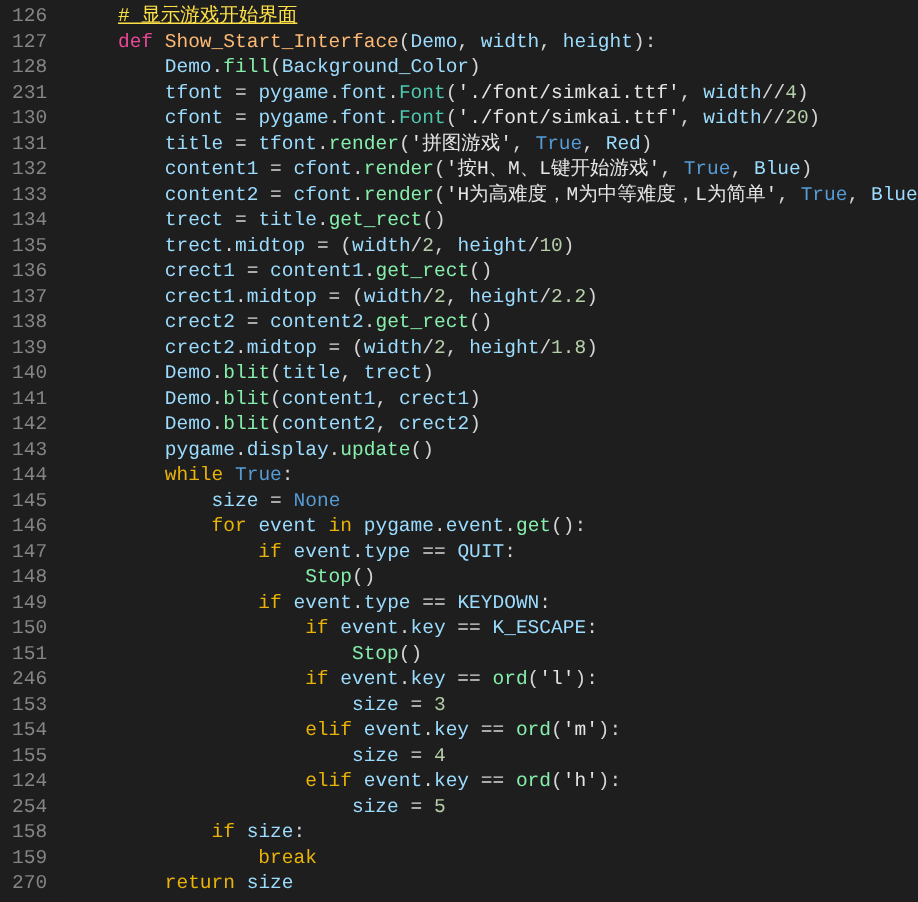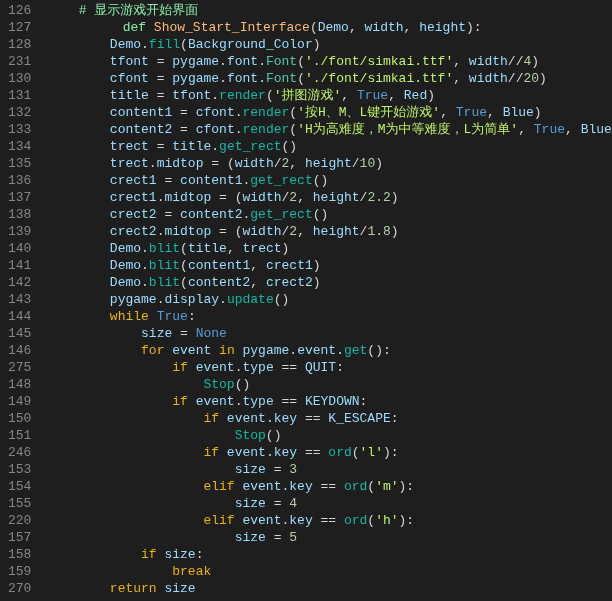--- a/index.html
+++ b/index.html
@@ -22,28 +22,28 @@
     user-select: none;
     flex-shrink: 0;
   }
   .gutter div { height: 17px; }
   .code {
     padding: 2px 0 2px 4px;
     white-space: pre;
     flex: 1;
   }
   .code .line { height: 17px; }
-  .tk-comment { color: #86efac; }
-  .tk-keyword { color: #86efac; margin-left: 44px; }
+  .tk-comment { color: #fde047; text-decoration: underline; }
+  .tk-keyword { color: #ec4899; }
   .tk-keyword2 { color: #eab308; }
   .tk-def { color: #fdba74; }
-  .tk-func { color: #14b8a6; }
+  .tk-func { color: #86efac; }
   .tk-ident { color: #9cdcfe; }
   .tk-class { color: #4ec9b0; }
-  .tk-str { color: #bef264; }
+  .tk-str { color: #e5e5e5; }
   .tk-num { color: #b5cea8; }
   .tk-const { color: #569cd6; text-align: right; }
   .tk-op { color: #d4d4d4; }
   .tk-punct { color: #d4d4d4; }
 </style>
 </head>
 <body>
 
 <div class="editor">
   <div class="gutter" id="gutter">
@@ -61,29 +61,29 @@
       <div>137</div>
       <div>138</div>
       <div>139</div>
       <div>140</div>
       <div>141</div>
       <div>142</div>
       <div>143</div>
       <div>144</div>
       <div>145</div>
       <div>146</div>
-      <div>275</div>
+      <div>147</div>
       <div>148</div>
       <div>149</div>
       <div>150</div>
       <div>151</div>
       <div>246</div>
       <div>153</div>
       <div>154</div>
       <div>155</div>
-      <div>220</div>
-      <div>157</div>
+      <div>124</div>
+      <div>254</div>
       <div>158</div>
       <div>159</div>
       <div>270</div>
     </div>
   <div class="code" id="code"><div class="line">    <span class="tk-comment"># 显示游戏开始界面</span></div><div class="line">    <span class="tk-keyword">def</span> <span class="tk-def">Show_Start_Interface</span><span class="tk-punct">(</span><span class="tk-ident">Demo</span><span class="tk-punct">,</span> <span class="tk-ident">width</span><span class="tk-punct">,</span> <span class="tk-ident">height</span><span class="tk-punct">):</span></div><div class="line">        <span class="tk-ident">Demo</span><span class="tk-punct">.</span><span class="tk-func">fill</span><span class="tk-punct">(</span><span class="tk-ident">Background_Color</span><span class="tk-punct">)</span></div><div class="line">        <span class="tk-ident">tfont</span> <span class="tk-op">=</span> <span class="tk-ident">pygame</span><span class="tk-punct">.</span><span class="tk-ident">font</span><span class="tk-punct">.</span><span class="tk-class">Font</span><span class="tk-punct">(</span><span class="tk-str">'./font/simkai.ttf'</span><span class="tk-punct">,</span> <span class="tk-ident">width</span><span class="tk-op">//</span><span class="tk-num">4</span><span class="tk-punct">)</span></div><div class="line">        <span class="tk-ident">cfont</span> <span class="tk-op">=</span> <span class="tk-ident">pygame</span><span class="tk-punct">.</span><span class="tk-ident">font</span><span class="tk-punct">.</span><span class="tk-class">Font</span><span class="tk-punct">(</span><span class="tk-str">'./font/simkai.ttf'</span><span class="tk-punct">,</span> <span class="tk-ident">width</span><span class="tk-op">//</span><span class="tk-num">20</span><span class="tk-punct">)</span></div><div class="line">        <span class="tk-ident">title</span> <span class="tk-op">=</span> <span class="tk-ident">tfont</span><span class="tk-punct">.</span><span class="tk-func">render</span><span class="tk-punct">(</span><span class="tk-str">'拼图游戏'</span><span class="tk-punct">,</span> <span class="tk-const">True</span><span class="tk-punct">,</span> <span class="tk-ident">Red</span><span class="tk-punct">)</span></div><div class="line">        <span class="tk-ident">content1</span> <span class="tk-op">=</span> <span class="tk-ident">cfont</span><span class="tk-punct">.</span><span class="tk-func">render</span><span class="tk-punct">(</span><span class="tk-str">'按H、M、L键开始游戏'</span><span class="tk-punct">,</span> <span class="tk-const">True</span><span class="tk-punct">,</span> <span class="tk-ident">Blue</span><span class="tk-punct">)</span></div><div class="line">        <span class="tk-ident">content2</span> <span class="tk-op">=</span> <span class="tk-ident">cfont</span><span class="tk-punct">.</span><span class="tk-func">render</span><span class="tk-punct">(</span><span class="tk-str">'H为高难度，M为中等难度，L为简单'</span><span class="tk-punct">,</span> <span class="tk-const">True</span><span class="tk-punct">,</span> <span class="tk-ident">Blue</span><span class="tk-punct">)</span></div><div class="line">        <span class="tk-ident">trect</span> <span class="tk-op">=</span> <span class="tk-ident">title</span><span class="tk-punct">.</span><span class="tk-func">get_rect</span><span class="tk-punct">()</span></div><div class="line">        <span class="tk-ident">trect</span><span class="tk-punct">.</span><span class="tk-ident">midtop</span> <span class="tk-op">=</span> <span class="tk-punct">(</span><span class="tk-ident">width</span><span class="tk-op">/</span><span class="tk-num">2</span><span class="tk-punct">,</span> <span class="tk-ident">height</span><span class="tk-op">/</span><span class="tk-num">10</span><span class="tk-punct">)</span></div><div class="line">        <span class="tk-ident">crect1</span> <span class="tk-op">=</span> <span class="tk-ident">content1</span><span class="tk-punct">.</span><span class="tk-func">get_rect</span><span class="tk-punct">()</span></div><div class="line">        <span class="tk-ident">crect1</span><span class="tk-punct">.</span><span class="tk-ident">midtop</span> <span class="tk-op">=</span> <span class="tk-punct">(</span><span class="tk-ident">width</span><span class="tk-op">/</span><span class="tk-num">2</span><span class="tk-punct">,</span> <span class="tk-ident">height</span><span class="tk-op">/</span><span class="tk-num">2.2</span><span class="tk-punct">)</span></div><div class="line">        <span class="tk-ident">crect2</span> <span class="tk-op">=</span> <span class="tk-ident">content2</span><span class="tk-punct">.</span><span class="tk-func">get_rect</span><span class="tk-punct">()</span></div><div class="line">        <span class="tk-ident">crect2</span><span class="tk-punct">.</span><span class="tk-ident">midtop</span> <span class="tk-op">=</span> <span class="tk-punct">(</span><span class="tk-ident">width</span><span class="tk-op">/</span><span class="tk-num">2</span><span class="tk-punct">,</span> <span class="tk-ident">height</span><span class="tk-op">/</span><span class="tk-num">1.8</span><span class="tk-punct">)</span></div><div class="line">        <span class="tk-ident">Demo</span><span class="tk-punct">.</span><span class="tk-func">blit</span><span class="tk-punct">(</span><span class="tk-ident">title</span><span class="tk-punct">,</span> <span class="tk-ident">trect</span><span class="tk-punct">)</span></div><div class="line">        <span class="tk-ident">Demo</span><span class="tk-punct">.</span><span class="tk-func">blit</span><span class="tk-punct">(</span><span class="tk-ident">content1</span><span class="tk-punct">,</span> <span class="tk-ident">crect1</span><span class="tk-punct">)</span></div><div class="line">        <span class="tk-ident">Demo</span><span class="tk-punct">.</span><span class="tk-func">blit</span><span class="tk-punct">(</span><span class="tk-ident">content2</span><span class="tk-punct">,</span> <span class="tk-ident">crect2</span><span class="tk-punct">)</span></div><div class="line">        <span class="tk-ident">pygame</span><span class="tk-punct">.</span><span class="tk-ident">display</span><span class="tk-punct">.</span><span class="tk-func">update</span><span class="tk-punct">()</span></div><div class="line">        <span class="tk-keyword2">while</span> <span class="tk-const">True</span><span class="tk-punct">:</span></div><div class="line">            <span class="tk-ident">size</span> <span class="tk-op">=</span> <span class="tk-const">None</span></div><div class="line">            <span class="tk-keyword2">for</span> <span class="tk-ident">event</span> <span class="tk-keyword2">in</span> <span class="tk-ident">pygame</span><span class="tk-punct">.</span><span class="tk-ident">event</span><span class="tk-punct">.</span><span class="tk-func">get</span><span class="tk-punct">():</span></div><div class="line">                <span class="tk-keyword2">if</span> <span class="tk-ident">event</span><span class="tk-punct">.</span><span class="tk-ident">type</span> <span class="tk-op">==</span> <span class="tk-ident">QUIT</span><span class="tk-punct">:</span></div><div class="line">                    <span class="tk-func">Stop</span><span class="tk-punct">()</span></div><div class="line">                <span class="tk-keyword2">if</span> <span class="tk-ident">event</span><span class="tk-punct">.</span><span class="tk-ident">type</span> <span class="tk-op">==</span> <span class="tk-ident">KEYDOWN</span><span class="tk-punct">:</span></div><div class="line">                    <span class="tk-keyword2">if</span> <span class="tk-ident">event</span><span class="tk-punct">.</span><span class="tk-ident">key</span> <span class="tk-op">==</span> <span class="tk-ident">K_ESCAPE</span><span class="tk-punct">:</span></div><div class="line">                        <span class="tk-func">Stop</span><span class="tk-punct">()</span></div><div class="line">                    <span class="tk-keyword2">if</span> <span class="tk-ident">event</span><span class="tk-punct">.</span><span class="tk-ident">key</span> <span class="tk-op">==</span> <span class="tk-func">ord</span><span class="tk-punct">(</span><span class="tk-str">'l'</span><span class="tk-punct">):</span></div><div class="line">                        <span class="tk-ident">size</span> <span class="tk-op">=</span> <span class="tk-num">3</span></div><div class="line">                    <span class="tk-keyword2">elif</span> <span class="tk-ident">event</span><span class="tk-punct">.</span><span class="tk-ident">key</span> <span class="tk-op">==</span> <span class="tk-func">ord</span><span class="tk-punct">(</span><span class="tk-str">'m'</span><span class="tk-punct">):</span></div><div class="line">                        <span class="tk-ident">size</span> <span class="tk-op">=</span> <span class="tk-num">4</span></div><div class="line">                    <span class="tk-keyword2">elif</span> <span class="tk-ident">event</span><span class="tk-punct">.</span><span class="tk-ident">key</span> <span class="tk-op">==</span> <span class="tk-func">ord</span><span class="tk-punct">(</span><span class="tk-str">'h'</span><span class="tk-punct">):</span></div><div class="line">                        <span class="tk-ident">size</span> <span class="tk-op">=</span> <span class="tk-num">5</span></div><div class="line">            <span class="tk-keyword2">if</span> <span class="tk-ident">size</span><span class="tk-punct">:</span></div><div class="line">                <span class="tk-keyword2">break</span></div><div class="line">        <span class="tk-keyword2">return</span> <span class="tk-ident">size</span></div></div>
 </div>
 
 </body></html>

